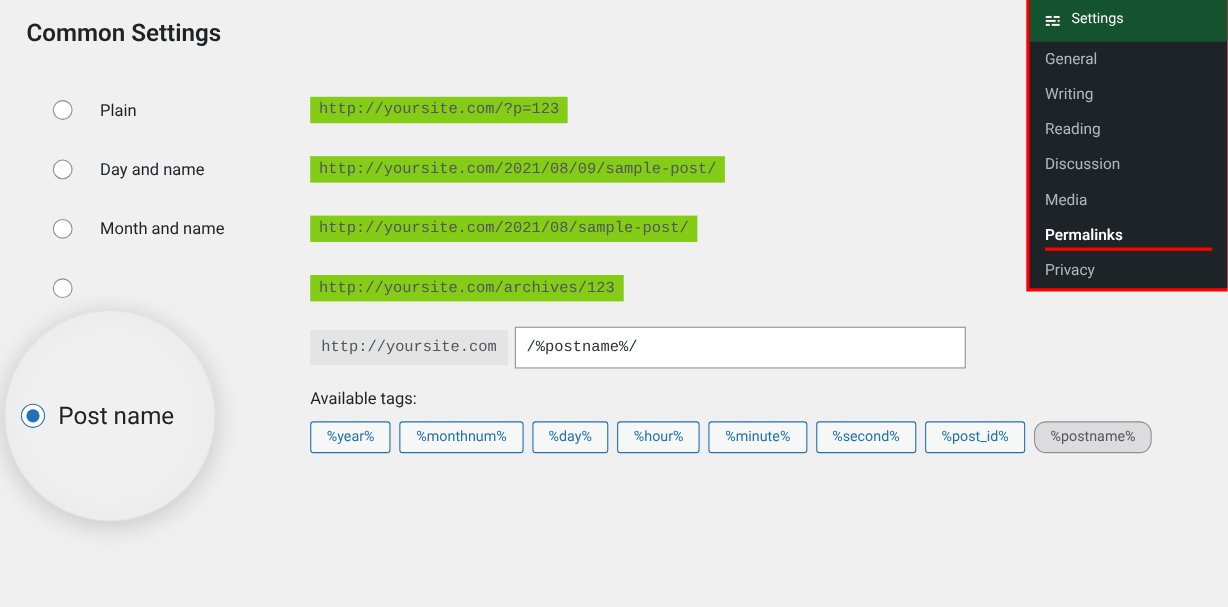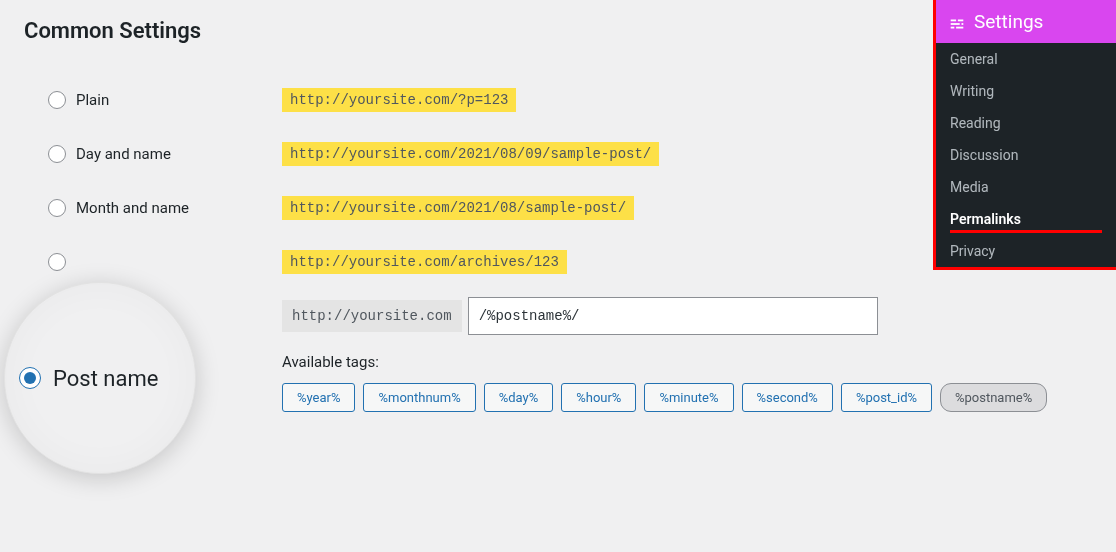--- a/index.html
+++ b/index.html
@@ -26,21 +26,21 @@
   .form-row {
     display: flex;
     align-items: center;
     min-height: 54px;
     padding: 8px 0;
   }
   .form-row .label-col {
     width: 258px;
     display: flex;
     align-items: center;
-    gap: 10px;
+    gap: 25px;
     font-size: 15px;
     color: #1d2327;
     font-weight: 400;
     padding-left: 24px;
   }
   .form-row .value-col {
     flex: 1;
   }
 
   input[type=radio] {
@@ -61,21 +61,21 @@
     content: "";
     position: absolute;
     left: 3px; top: 3px;
     width: 10px; height: 10px;
     border-radius: 50%;
     background: #2271b1;
   }
 
   code.url-sample {
     display: inline-block;
-    background: #fde047;
+    background: #84cc16;
     color: #50575e;
     font-family: Consolas, Monaco, "Courier New", monospace;
     font-size: 14px;
     padding: 4px 8px;
   }
 
   .custom-row .value-col {
     display: flex;
     align-items: center;
     gap: 6px;
@@ -133,27 +133,27 @@
   
   .sidebar {
     position: absolute;
     top: 0; right: 0;
     width: 180px;
     background: #1d2327;
     color: #f0f0f1;
     box-shadow: 0 0 0 3px #ff0000;
   }
   .sidebar-head {
-    background: #d946ef;
+    background: #14532d;
     color: #fff;
     padding: 10px 12px;
     display: flex;
-    align-items: flex-end;
+    align-items: flex-start;
     gap: 8px;
-    font-size: 19px;
+    font-size: 13px;
     font-weight: 400;
   }
   .sidebar-head .icn {
     width: 18px; height: 18px;
     display: inline-flex;
     align-items: center; justify-content: center;
   }
   .sidebar ul { list-style: none; }
   .sidebar li {
     padding: 8px 14px;

